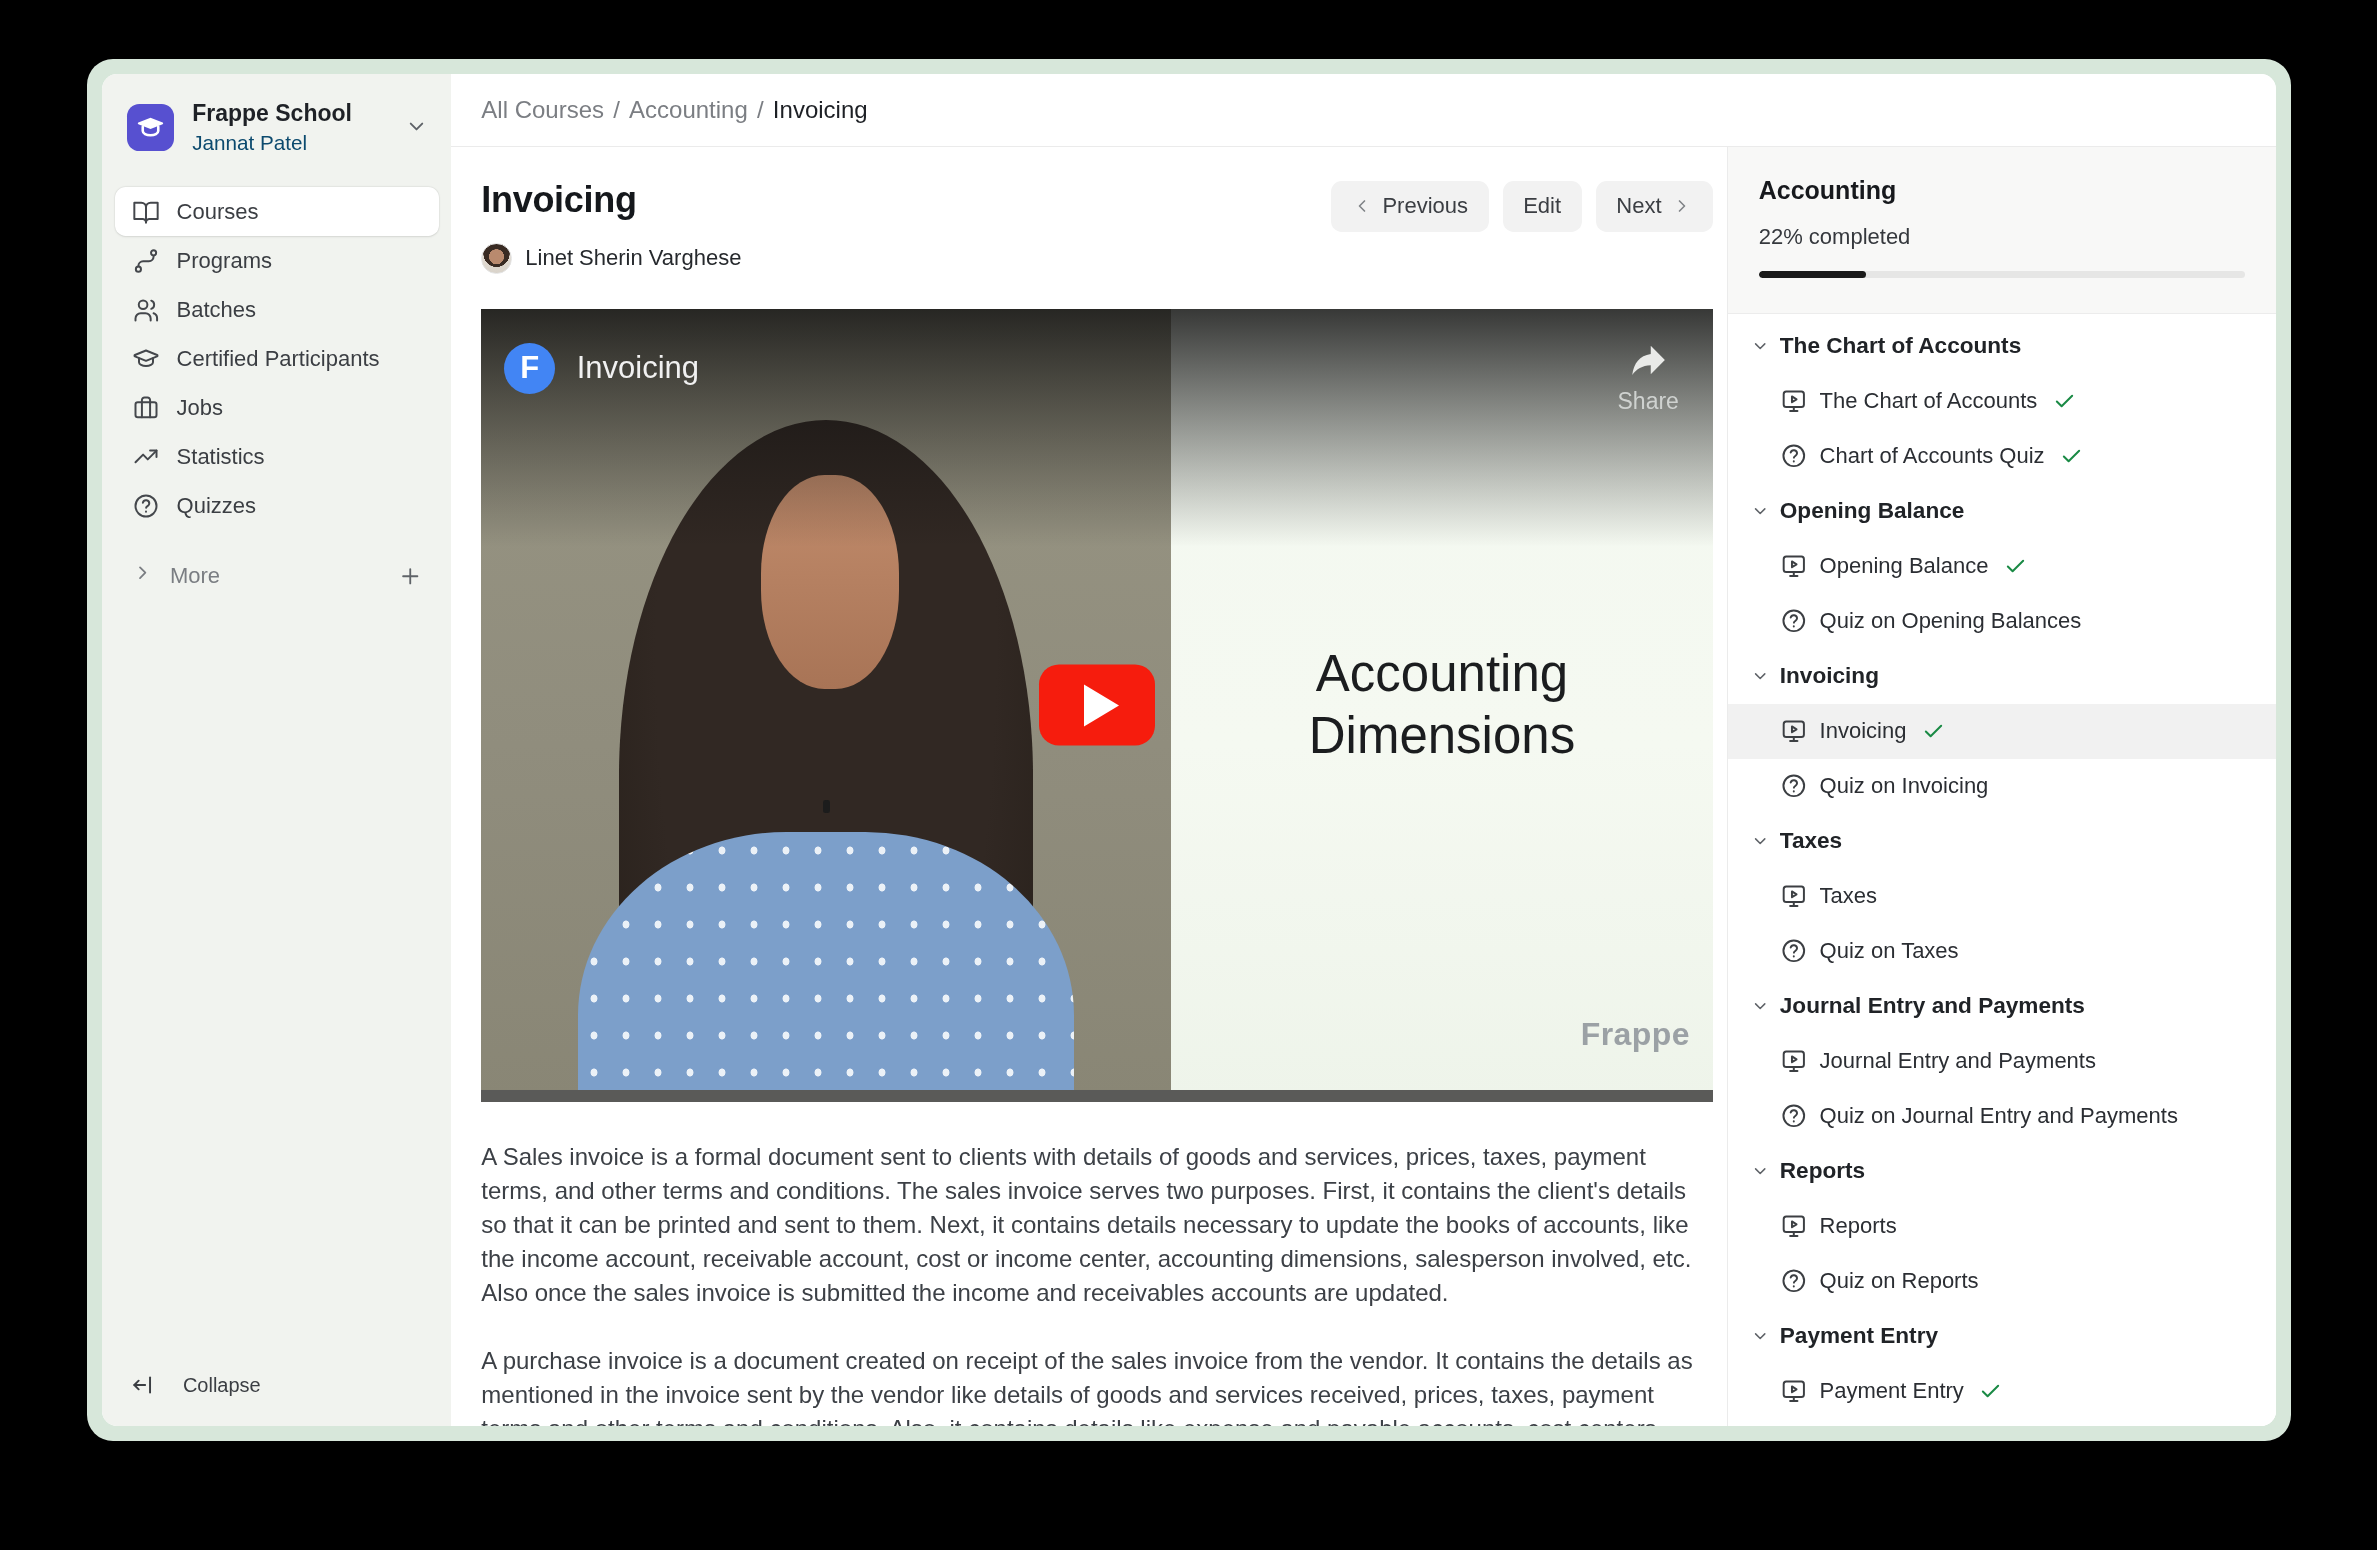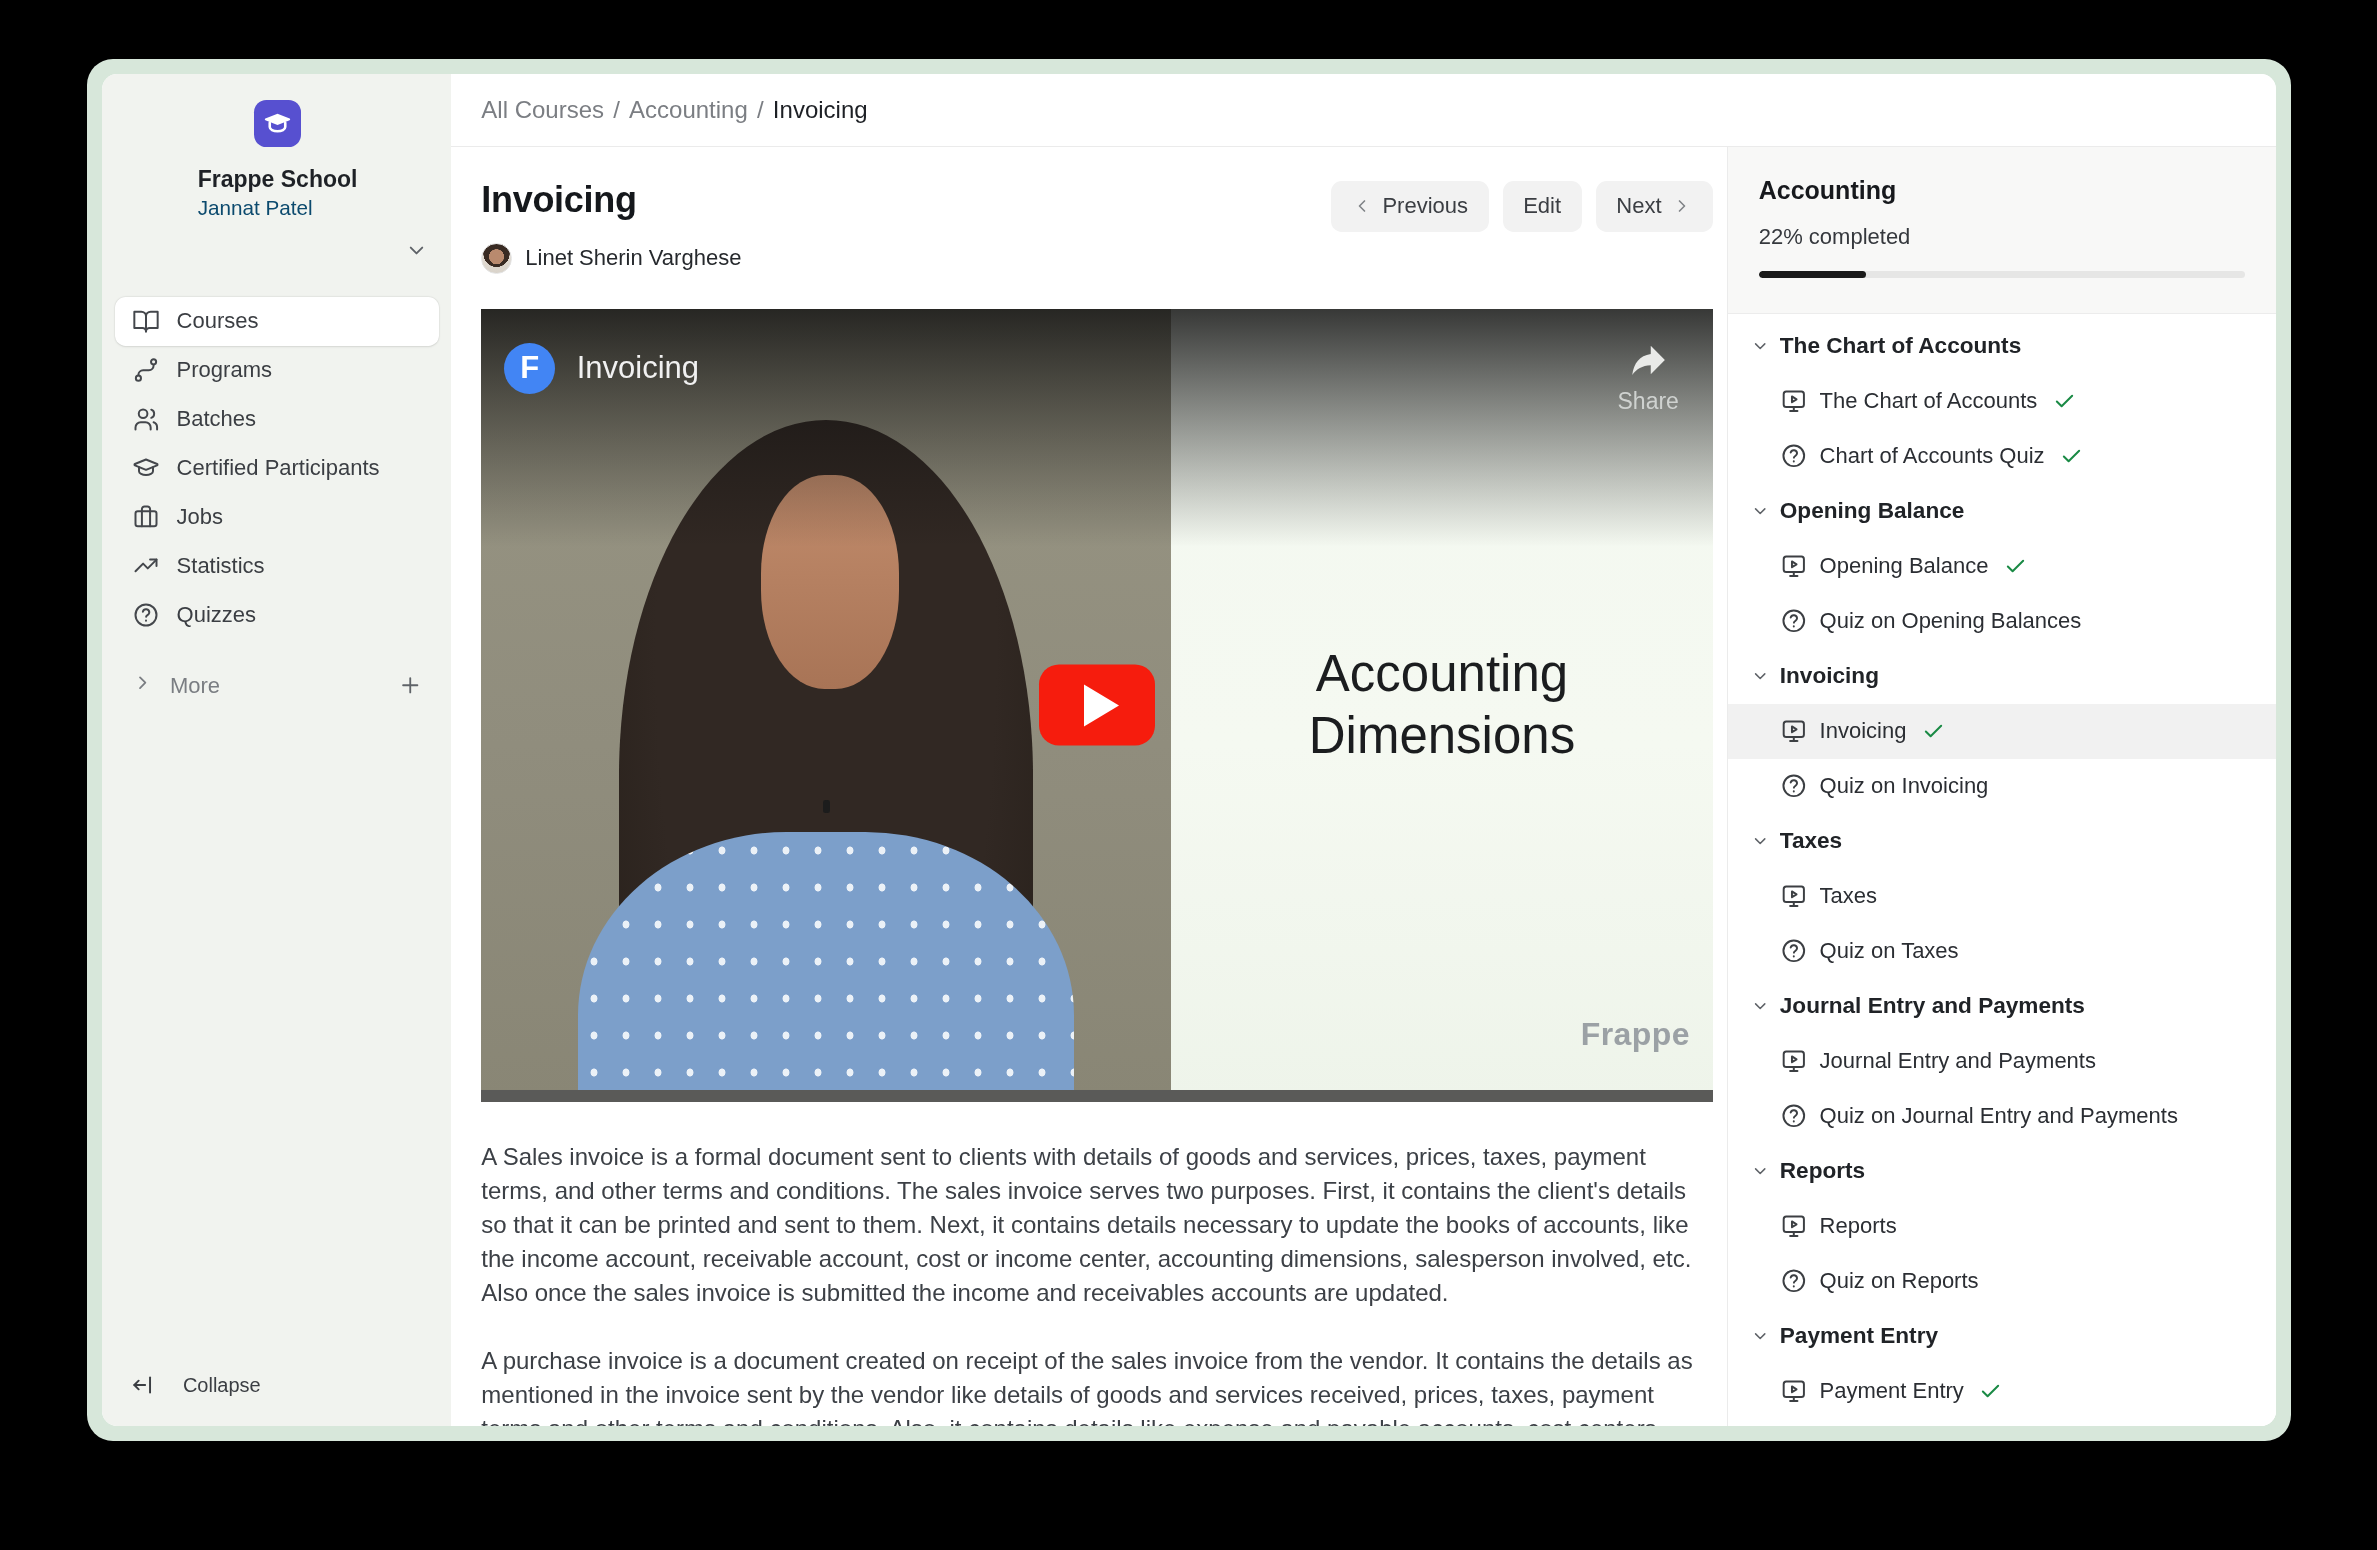--- a/index.html
+++ b/index.html
@@ -4,21 +4,21 @@
 <style>
   html,body{margin:0;padding:0;width:2377px;height:1550px;background:#000;overflow:hidden;
     font-family:"Liberation Sans","DejaVu Sans",sans-serif;-webkit-font-smoothing:antialiased;}
   *{box-sizing:border-box;}
   .stage{position:relative;width:2377px;height:1550px;background:#000;}
   .frame{position:absolute;left:87px;top:59px;width:2204px;height:1382px;background:#d7e7da;border-radius:26px;}
   .window{position:absolute;inset:15.3px;background:#fff;border-radius:15.3px;display:flex;overflow:hidden;}
 
   
   .sidebar{width:349px;flex-shrink:0;background:#f1f3ef;display:flex;flex-direction:column;}
-  .brand{display:flex;align-items:center;gap:18.4px;padding:26px 23px 21.4px 24.5px;flex-direction:column;}
+  .brand{display:flex;align-items:center;gap:18.4px;padding:26px 23px 21.4px 24.5px;}
   .brand-logo{width:47px;height:47px;border-radius:12.3px;background:#5750d0;display:flex;align-items:center;justify-content:center;flex-shrink:0;}
   .brand-logo svg{width:31px;height:31px;stroke:#fff;}
   .brand-text{display:flex;flex-direction:column;line-height:1.18;min-width:0;}
   .brand-title{font-size:23px;font-weight:700;color:#1e2126;}
   .brand-sub{font-size:20.7px;color:#0c4a6e;margin-top:3.1px;}
   .brand-chevron{margin-left:auto;color:#5f6368;}
   .brand-chevron svg{width:23px;height:23px;}
   .nav{padding:10.7px 12.3px 0;}
   .nav-item{display:flex;align-items:center;gap:17px;height:49px;padding:0 17px;border-radius:10.7px;
     color:#3b3e43;font-size:22px;cursor:pointer;}

